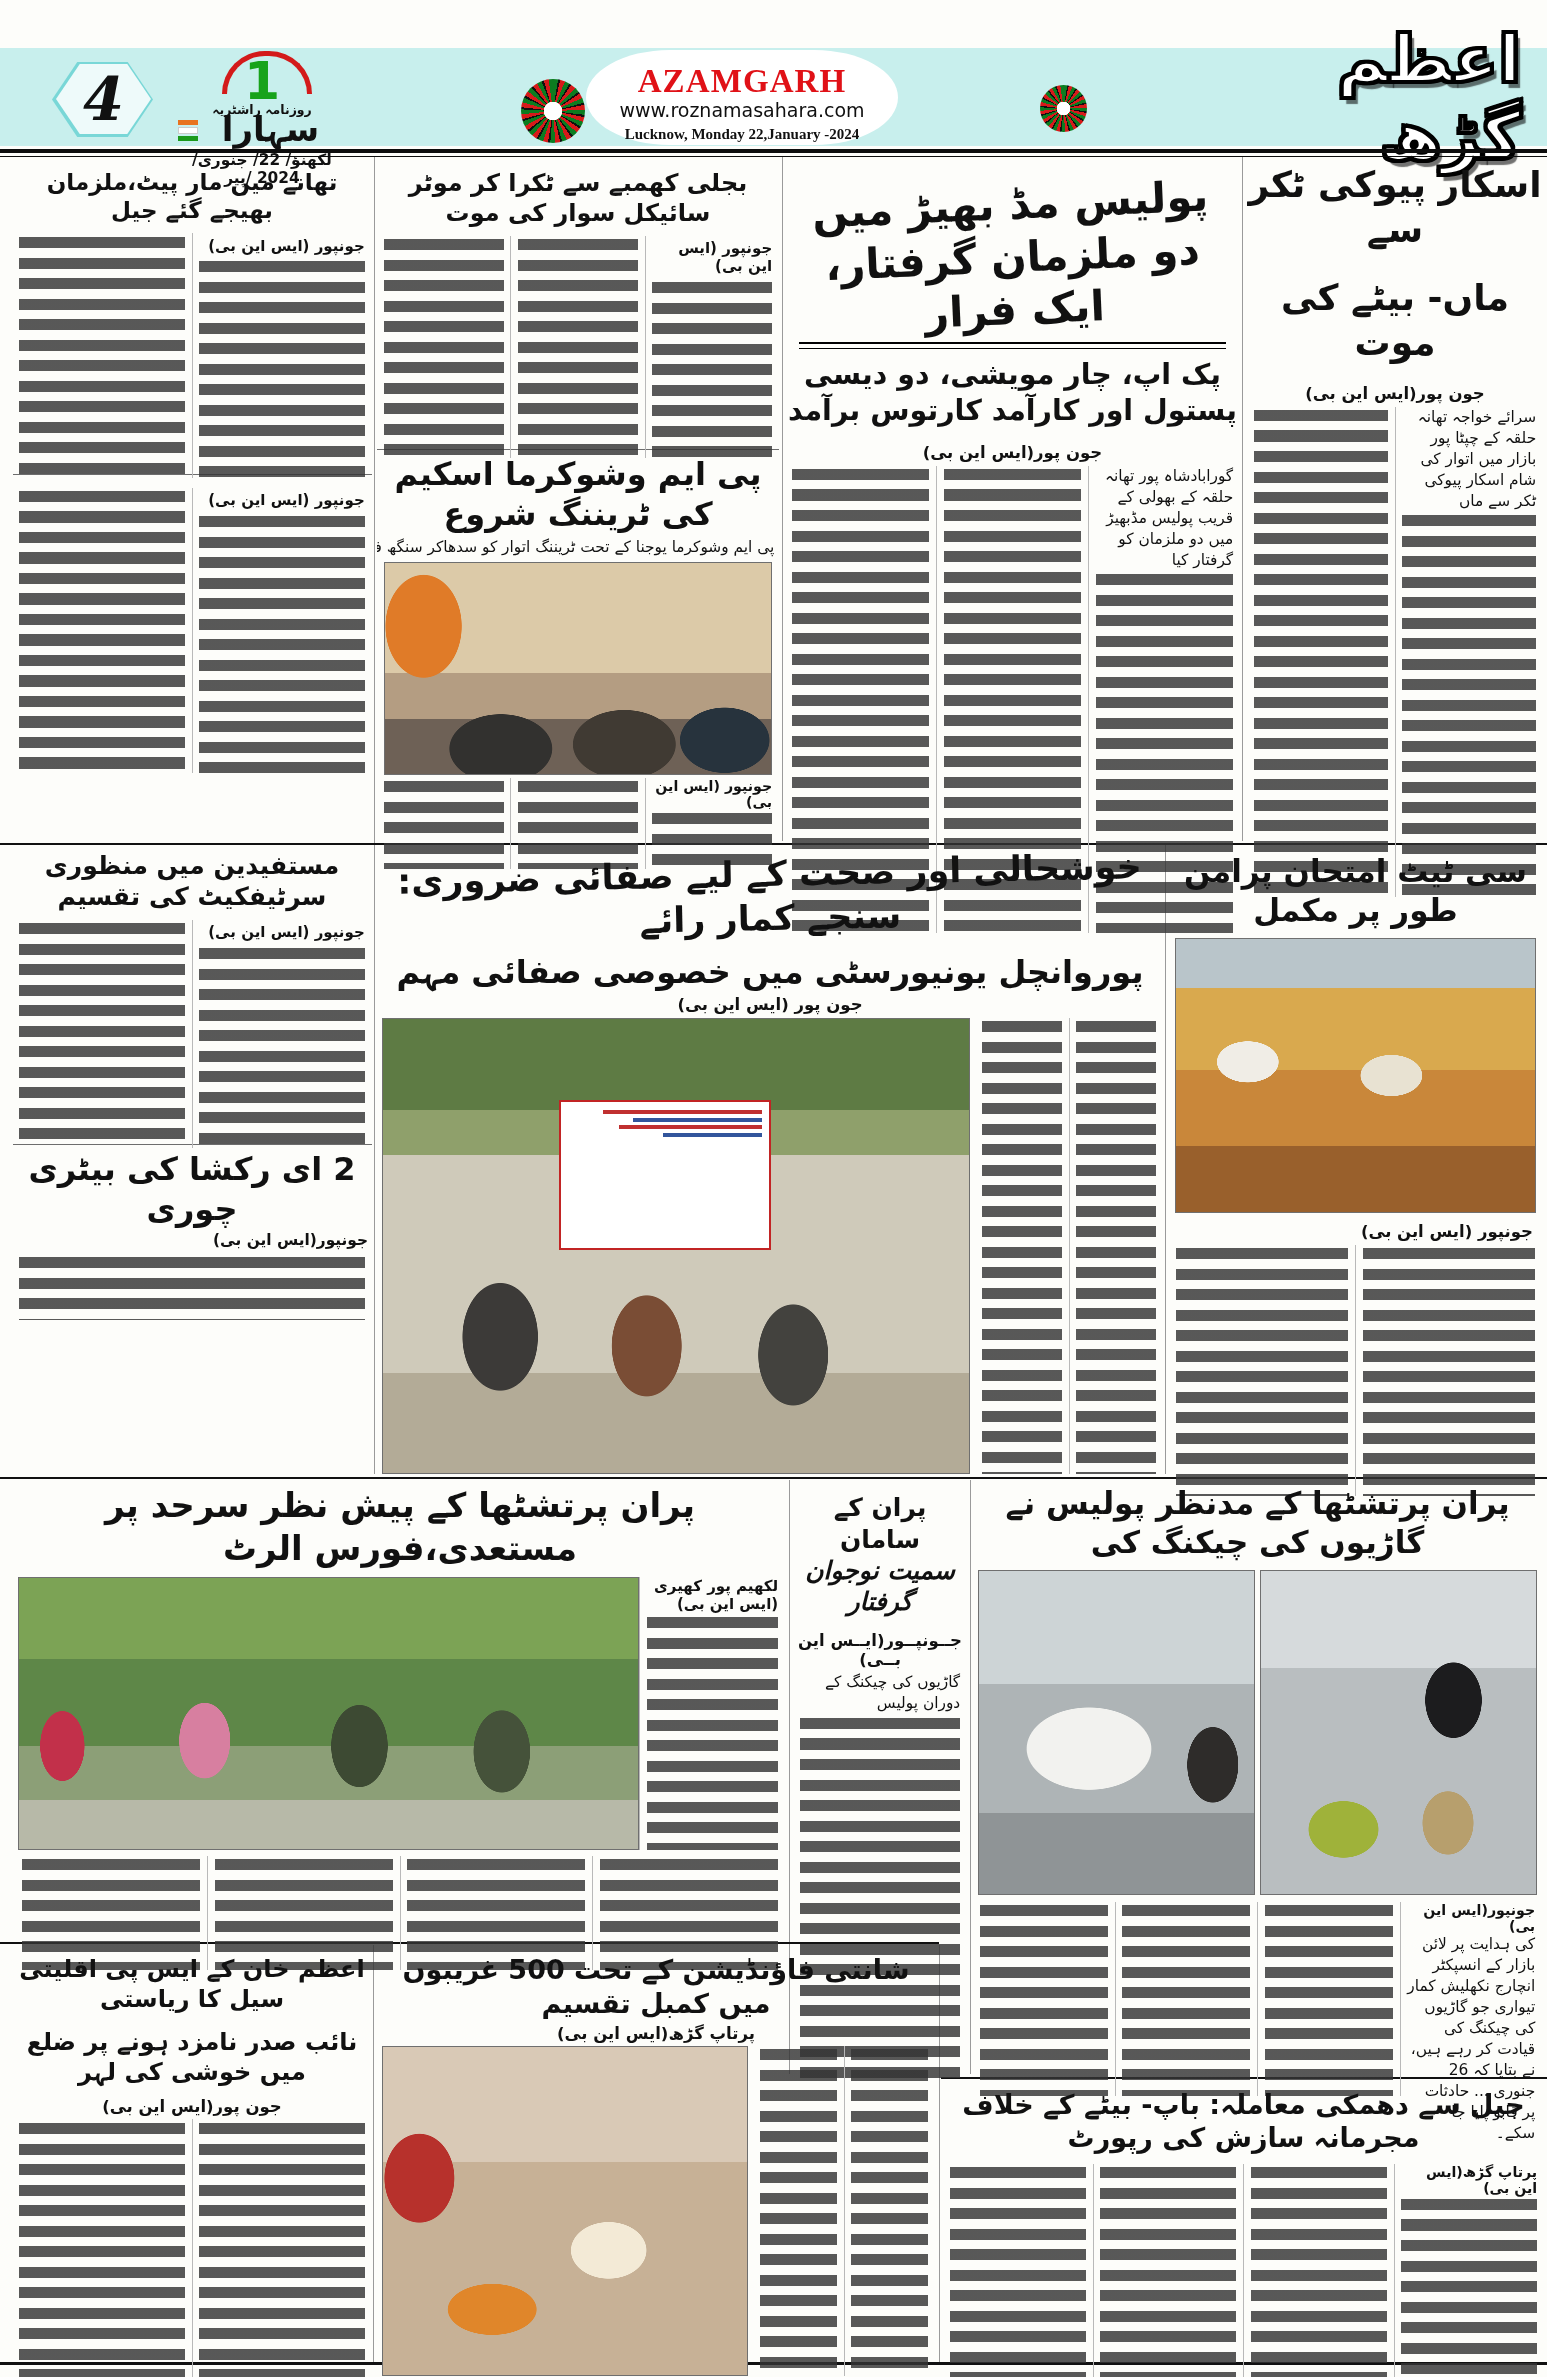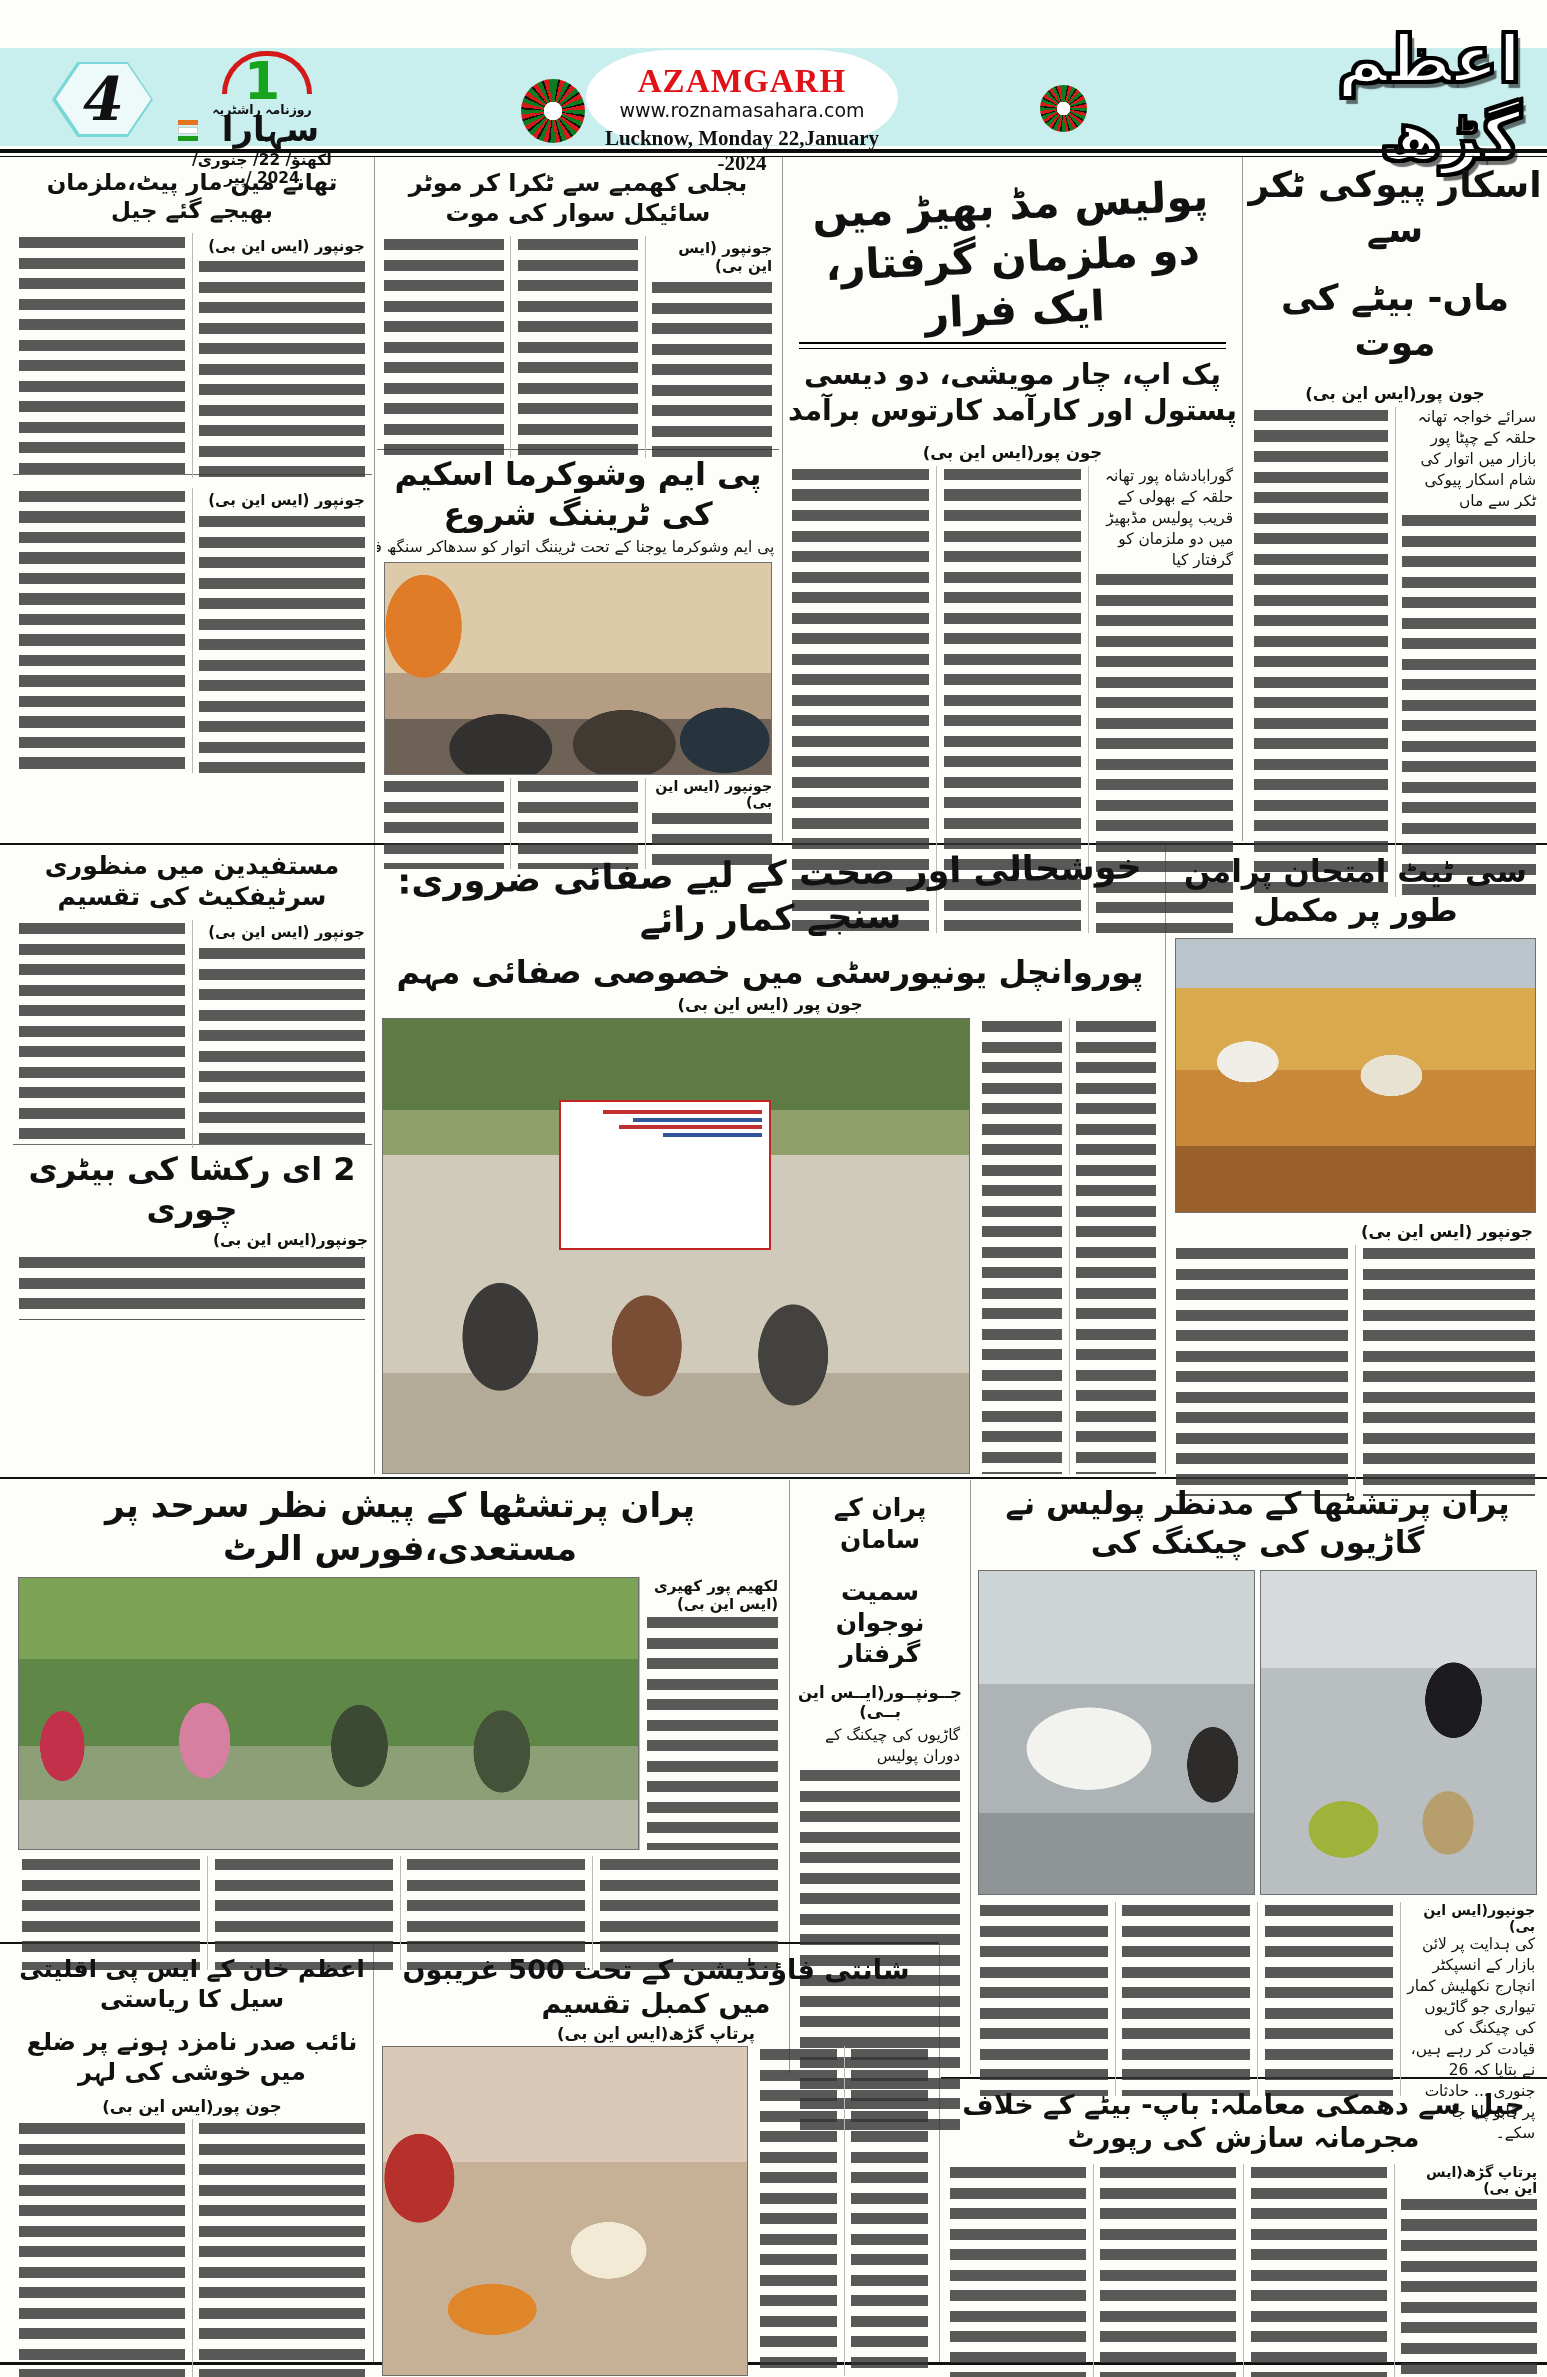--- a/index.html
+++ b/index.html
@@ -23,21 +23,21 @@
   .flagbits i{display:block;height:5.1px;margin-bottom:1.7px;}
   .fb-o{background:#e8731f;} .fb-w{background:#fff;border:0.6px solid #ccc;} .fb-g{background:#1b9a1b;}
   .urdate{position:absolute;left:0;right:0;top:101px;font-size:15.4px;font-weight:bold;}
   .burst{position:absolute;border-radius:50%;
          background:radial-gradient(circle,#fff 0 20%,rgba(255,255,255,0) 21%),
          repeating-conic-gradient(#0c7c20 0 9deg,#101010 9deg 13deg,#d61a1a 13deg 22deg);}
   .dome{position:absolute;left:586px;top:50px;width:312px;height:95px;background:#fff;
         border-radius:171px 171px 171px 171px / 97px 97px 97px 97px;text-align:center;}
   .dome .city{margin-top:12.5px;font-family:"Liberation Serif",serif;font-weight:bold;font-size:33px;color:#e01117;letter-spacing:1.1px;}
   .dome .site{font-size:19px;color:#101010;line-height:1.1;}
-  .dome .dline{margin-top:5.7px;font-family:"Liberation Serif",serif;font-weight:bold;font-size:21px;}
+  .dome .dline{margin-top:5.7px;font-family:"Liberation Serif",serif;font-weight:bold;font-size:15px;}
   .nameplate{position:absolute;left:1202px;top:52px;width:319px;height:91px;display:flex;align-items:center;justify-content:center;
              font-size:66px;font-weight:bold;color:#fff;-webkit-text-stroke:4px #000;
              text-shadow:2.3px 2.3px 0 #000,-2.3px 2.3px 0 #000,2.3px -2.3px 0 #000,-2.3px -2.3px 0 #000,4.6px 5.7px 1.1px rgba(0,0,0,.55);}
   .dblrule{position:absolute;left:0;top:149px;width:1548px;height:2.8px;border-top:4px solid #0d0d0d;border-bottom:1.7px solid #0d0d0d;}
   
   .vrule{position:absolute;width:0;border-left:1.1px solid #9a9a9a;}
   .hrule{position:absolute;height:0;border-top:1.1px solid #6d6d6d;}
   .hrule.bold{border-top:2.8px solid #111;}
   
   .art{position:absolute;direction:rtl;}
@@ -325,21 +325,21 @@
           <div class="sim"></div>
         </div>
       <div class="col">
           <div class="sim"></div>
         </div>
     </div>
   </section>
 
   <section class="art" style="left:793px;top:1481px;width:174px;height:593px;">
     <div class="hl" style="font-size:25px;margin-top:11.4px;">پران کے سامان</div>
-    <div class="hl" style="font-size:25px;margin-top:21px;">سمیت نوجوان گرفتار</div>
+    <div class="hl" style="font-size:25px;margin-top:0;font-style:italic;">سمیت نوجوان گرفتار</div>
     <div class="byline" style="margin-top:13.7px;">جــونپــور(ایــس این بــی)</div>
     <div class="col" style="height:410px;border:none;">
       <div class="excerpt">گاڑیوں کی چیکنگ کے دوران پولیس</div>
       <div class="sim"></div>
     </div>
   </section>
 
   <section class="art" style="left:973px;top:1481px;width:569px;height:593px;">
     <div class="hl" style="font-size:31px;margin-top:3.4px;">پران پرتشٹھا کے مدنظر پولیس نے گاڑیوں کی چیکنگ کی</div>
     <div style="display:flex;gap:5.7px;height:325px;margin:8px 4.6px 0;">

